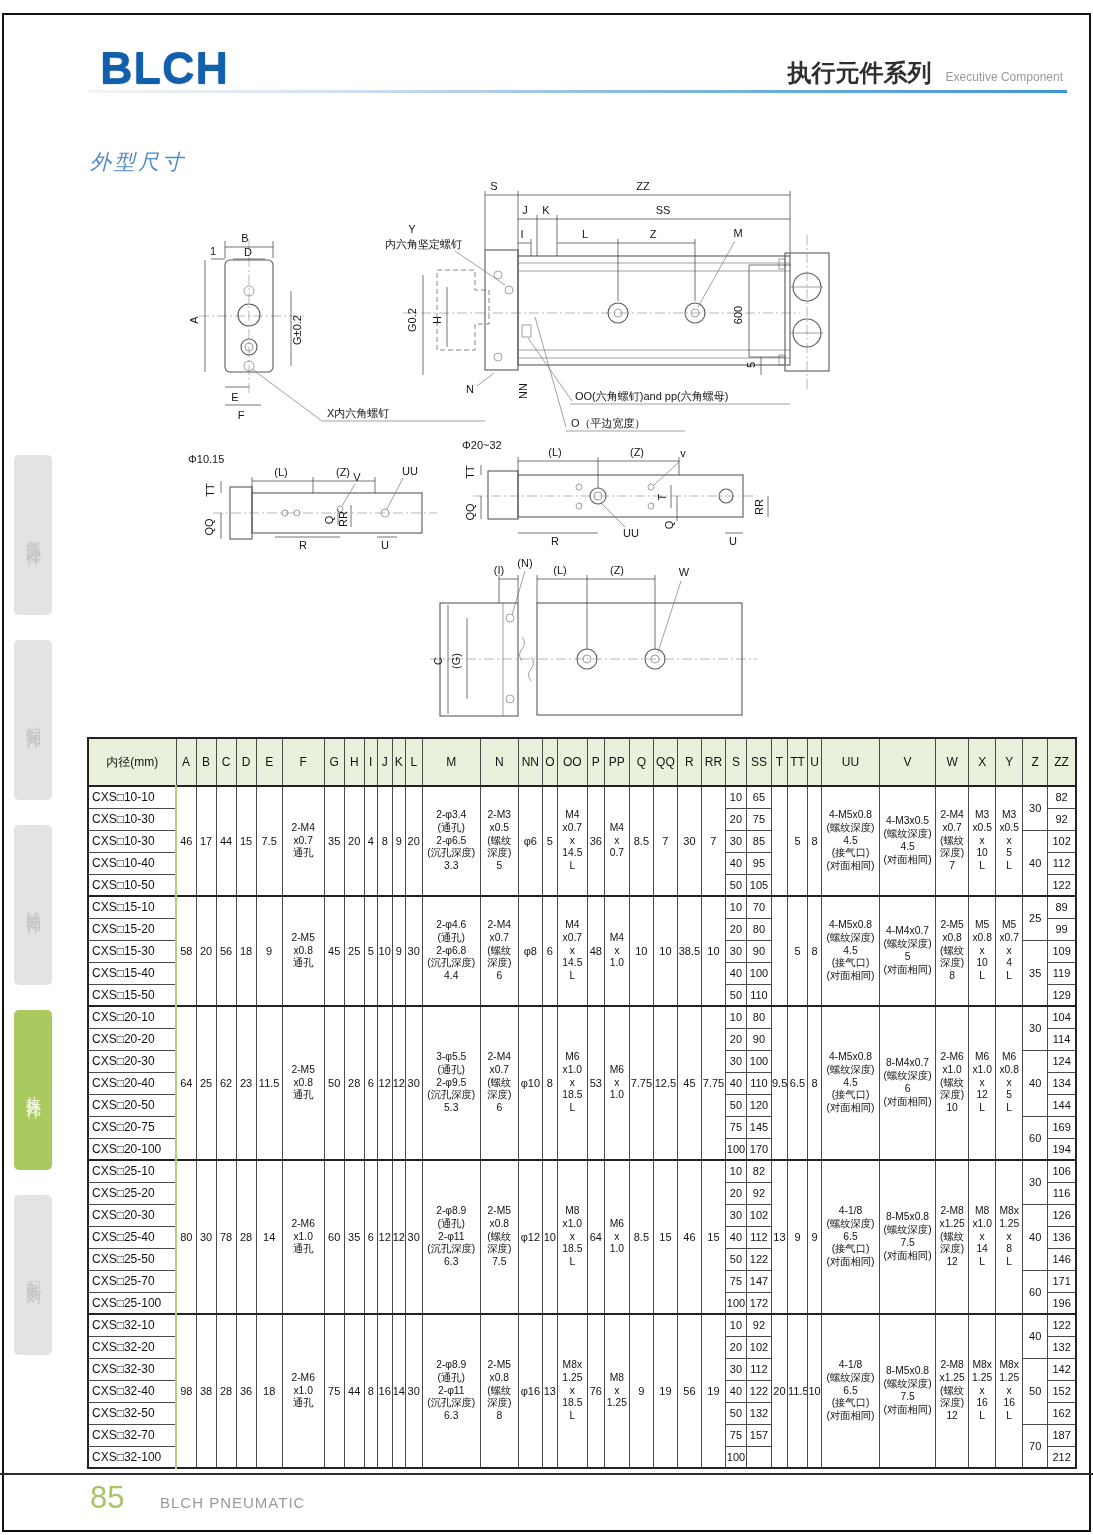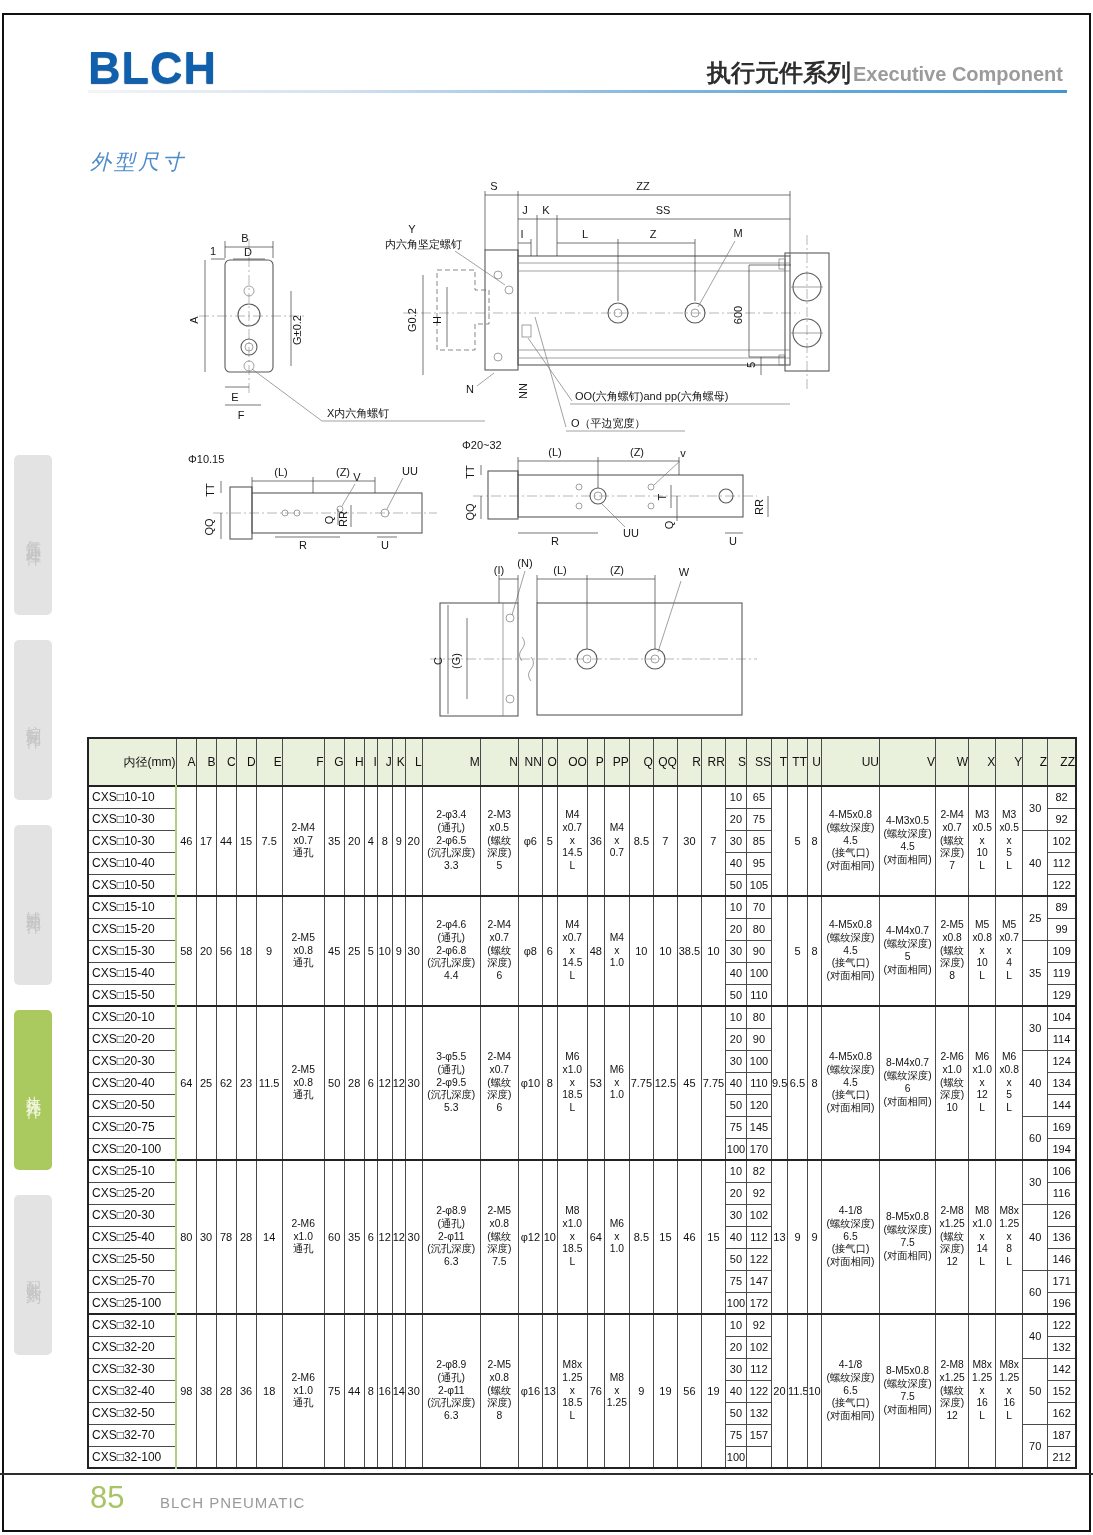--- a/index.html
+++ b/index.html
@@ -1,43 +1,43 @@
 <!DOCTYPE html>
 <html><head>
 <meta charset="utf-8">
 <style>
   html,body{margin:0;padding:0;background:#fff;}
   body{font-family:"Liberation Sans",sans-serif;}
   .page{position:relative;width:1093px;height:1535px;background:#ffffff;overflow:hidden;}
   .frame{position:absolute;left:2px;top:13px;right:2px;bottom:3px;border:2.5px solid #101010;pointer-events:none;}
-  .logo{position:absolute;left:88px;top:42px;font-size:45px;font-weight:800;color:#1160ad;letter-spacing:1px;text-shadow:0 1px 1px #0d4c8c;}
+  .logo{position:absolute;left:100px;top:42px;font-size:45px;font-weight:800;color:#1160ad;letter-spacing:1px;text-shadow:0 1px 1px #0d4c8c;}
   .series{position:absolute;right:30px;top:57px;white-space:nowrap;}
   .series .zh{font-size:24px;color:#2e2e2e;font-weight:bold;}
-  .series .en{font-size:20px;color:#9b9b9b;margin-left:2px;font-weight:bold;}
+  .series .en{font-size:12px;color:#9b9b9b;margin-left:14px;font-weight:normal;}
   .rule{position:absolute;left:88px;right:26px;top:90px;height:3px;
         background:linear-gradient(90deg,#f4f4f4 0%,#d4e2f0 25%,#7fb5e0 60%,#3e96d2 100%);}
   .section-title{position:absolute;left:90px;top:148px;font-size:21px;color:#4f8bc9;letter-spacing:3px;font-style:italic;}
   
   .tab{position:absolute;left:14px;width:38px;height:160px;background:#e3e3e3;border-radius:5px;
        display:flex;align-items:center;justify-content:center;}
   .tab span{writing-mode:vertical-rl;font-size:15px;letter-spacing:3px;color:#c6c6c6;}
   .tab.active{background:#aac95e;}
   .tab.active span{color:#f0f5dd;}
   
   svg text{font-size:11px;fill:#151515;}
   .ol{fill:none;stroke:#5a5a5a;stroke-width:1.1;}
   .thin{fill:none;stroke:#787878;stroke-width:0.7;}
   .dim{fill:none;stroke:#3a3a3a;stroke-width:0.7;}
   .cl{fill:none;stroke:#9a9a9a;stroke-width:0.7;stroke-dasharray:10 3 2 3;}
   .dash{fill:none;stroke:#6a6a6a;stroke-width:0.8;stroke-dasharray:5 3;}
   
   .dim-table{position:absolute;left:87px;top:737px;border-collapse:collapse;table-layout:fixed;
              width:990px;font-size:11px;color:#111;border:2px solid #222;}
   .dim-table th,.dim-table td{border:1px solid #4a4a4a;text-align:center;padding:0;overflow:hidden;}
-  .dim-table th{background:#e9f1dc;height:46px;font-weight:normal;font-size:12px;text-align:right;}
+  .dim-table th{background:#e9f1dc;height:46px;font-weight:normal;font-size:12px;}
   .dim-table tbody tr{height:22px;}
   .dim-table td.lbl{text-align:left;padding-left:3px;font-size:12px;border-right:2px solid #aed080;background:#fff;}
   .dim-table td.ml{white-space:pre-line;font-size:10.3px;line-height:1.25;}
   .dim-table tbody tr.gs td{border-top:2px solid #222;}
   
   .footer-line{position:absolute;left:0;right:0;top:1473px;border-top:2px solid #2e2e2e;}
   .page-num{position:absolute;left:90px;top:1480px;font-size:31px;color:#a8c464;}
   .brand{position:absolute;left:160px;top:1494px;font-size:15px;color:#9a9a9a;letter-spacing:1px;}
 </style>
 </head>

